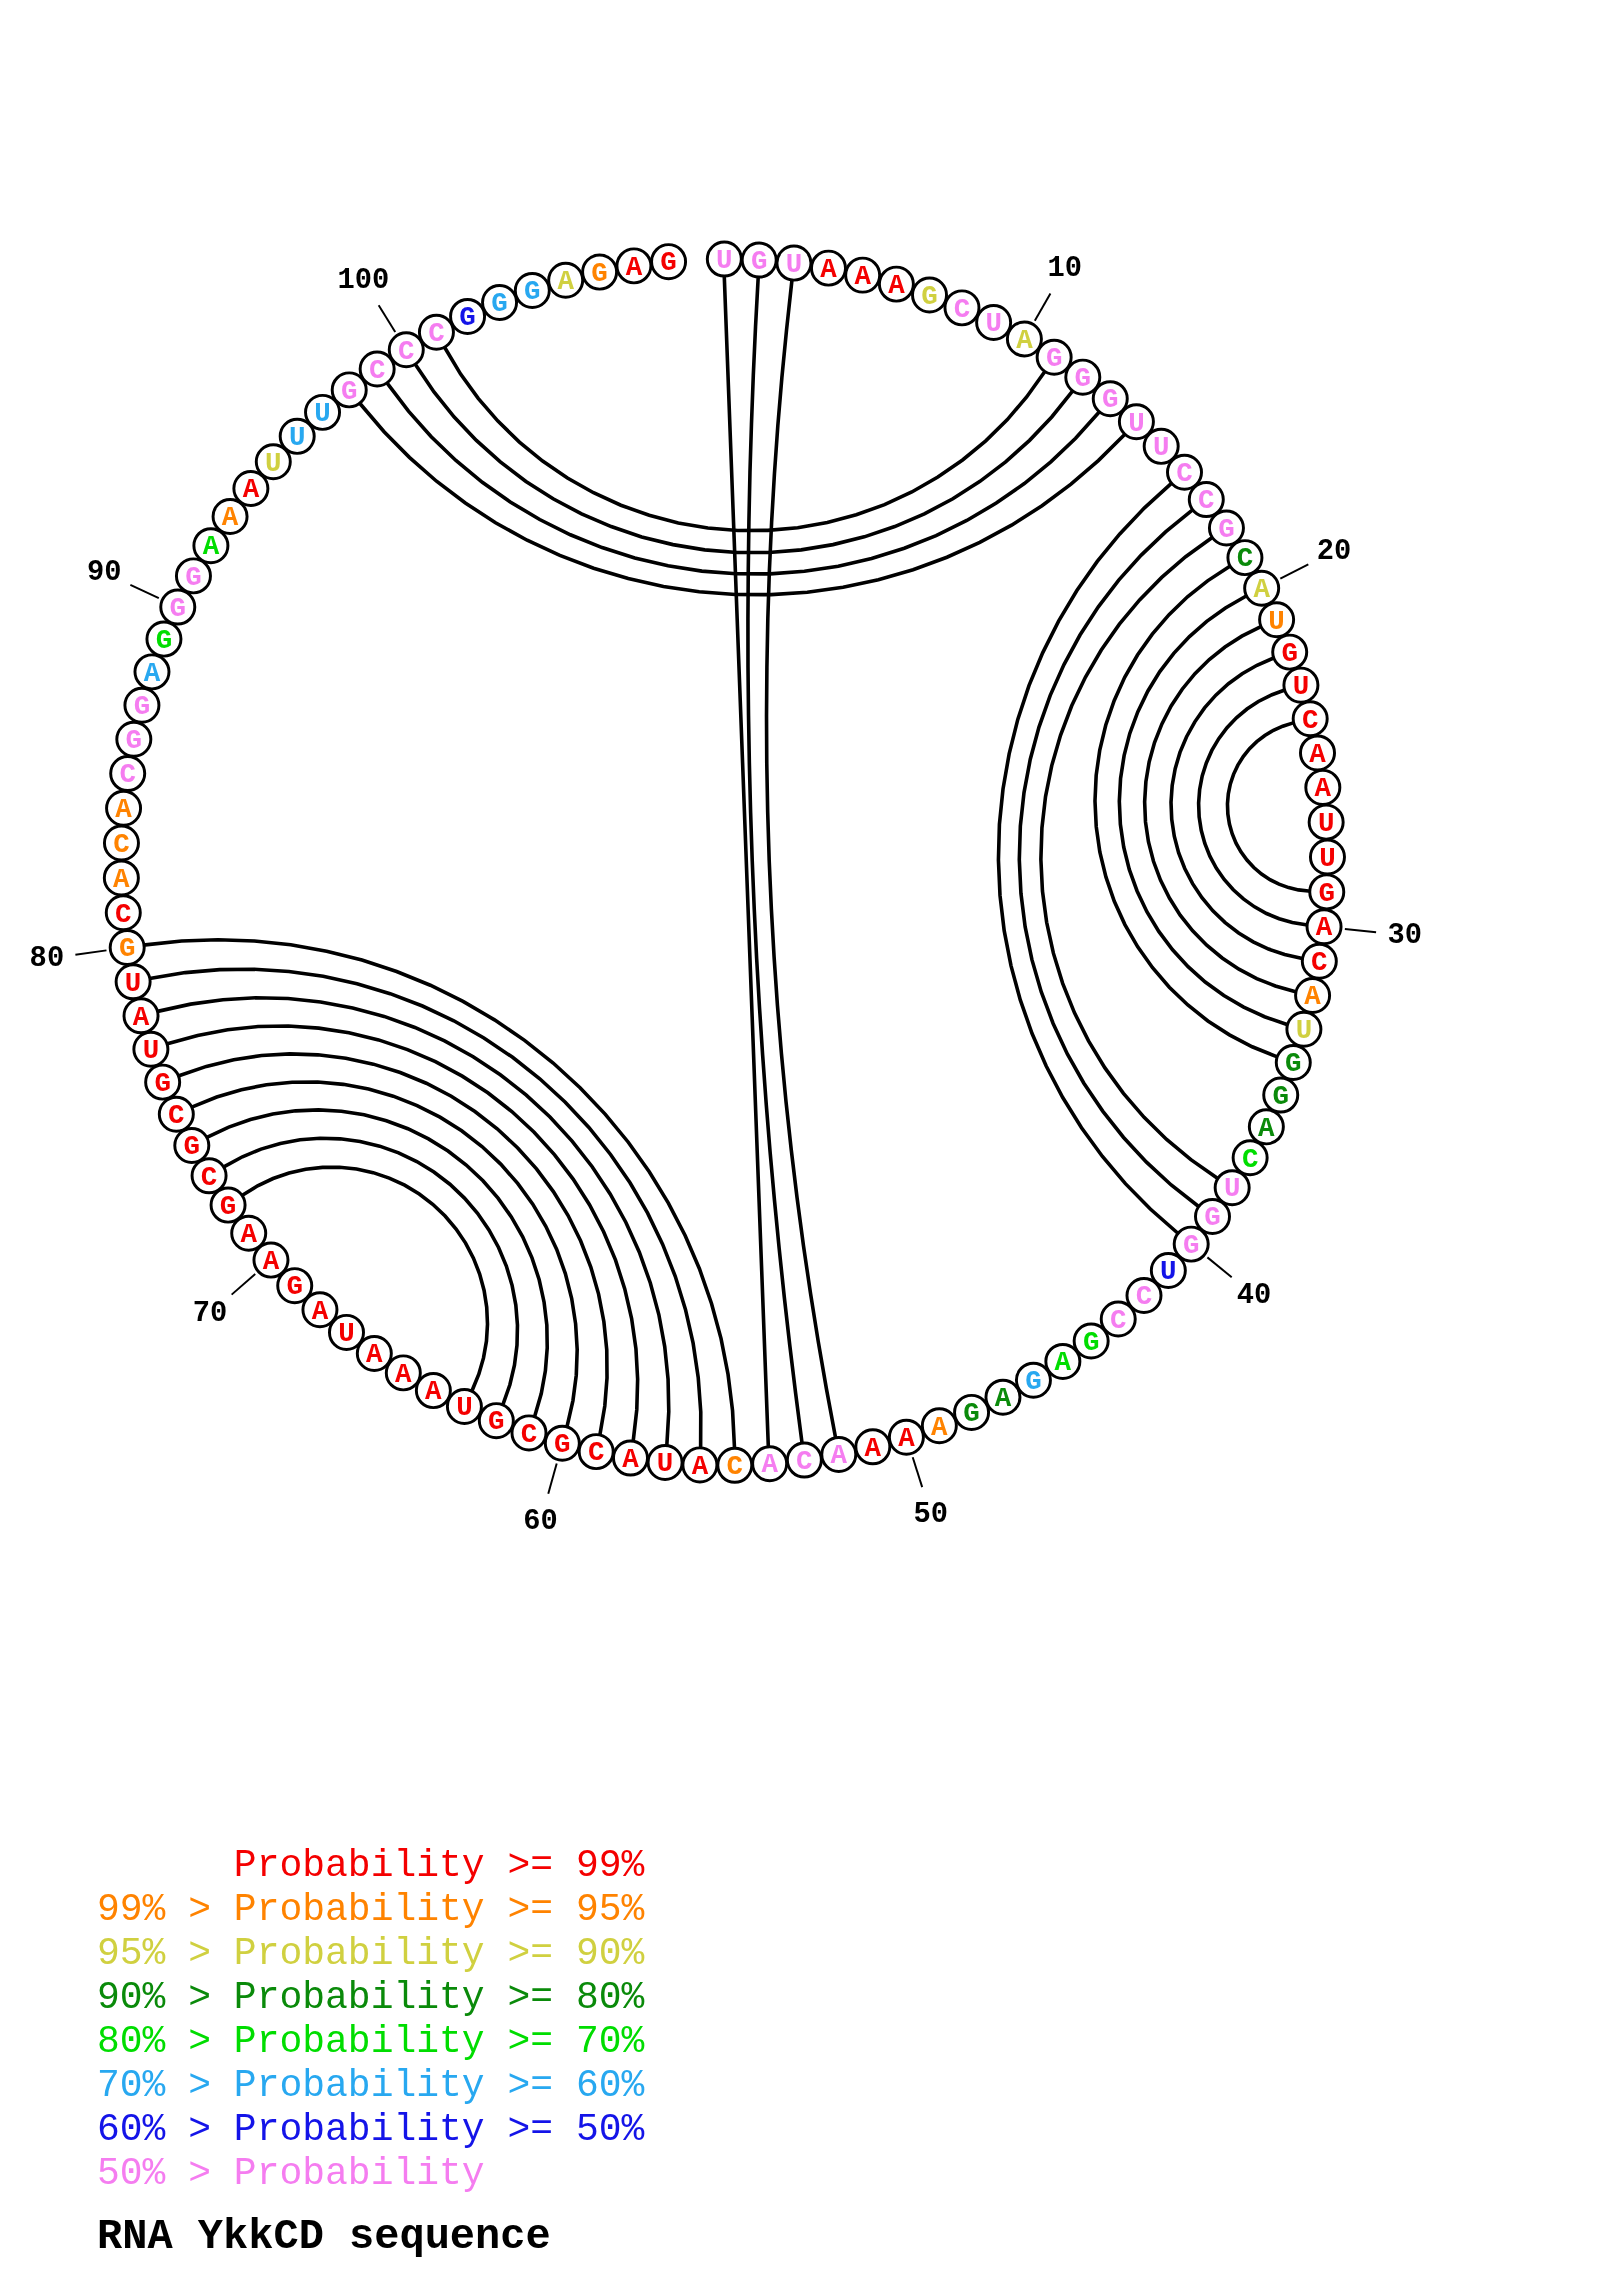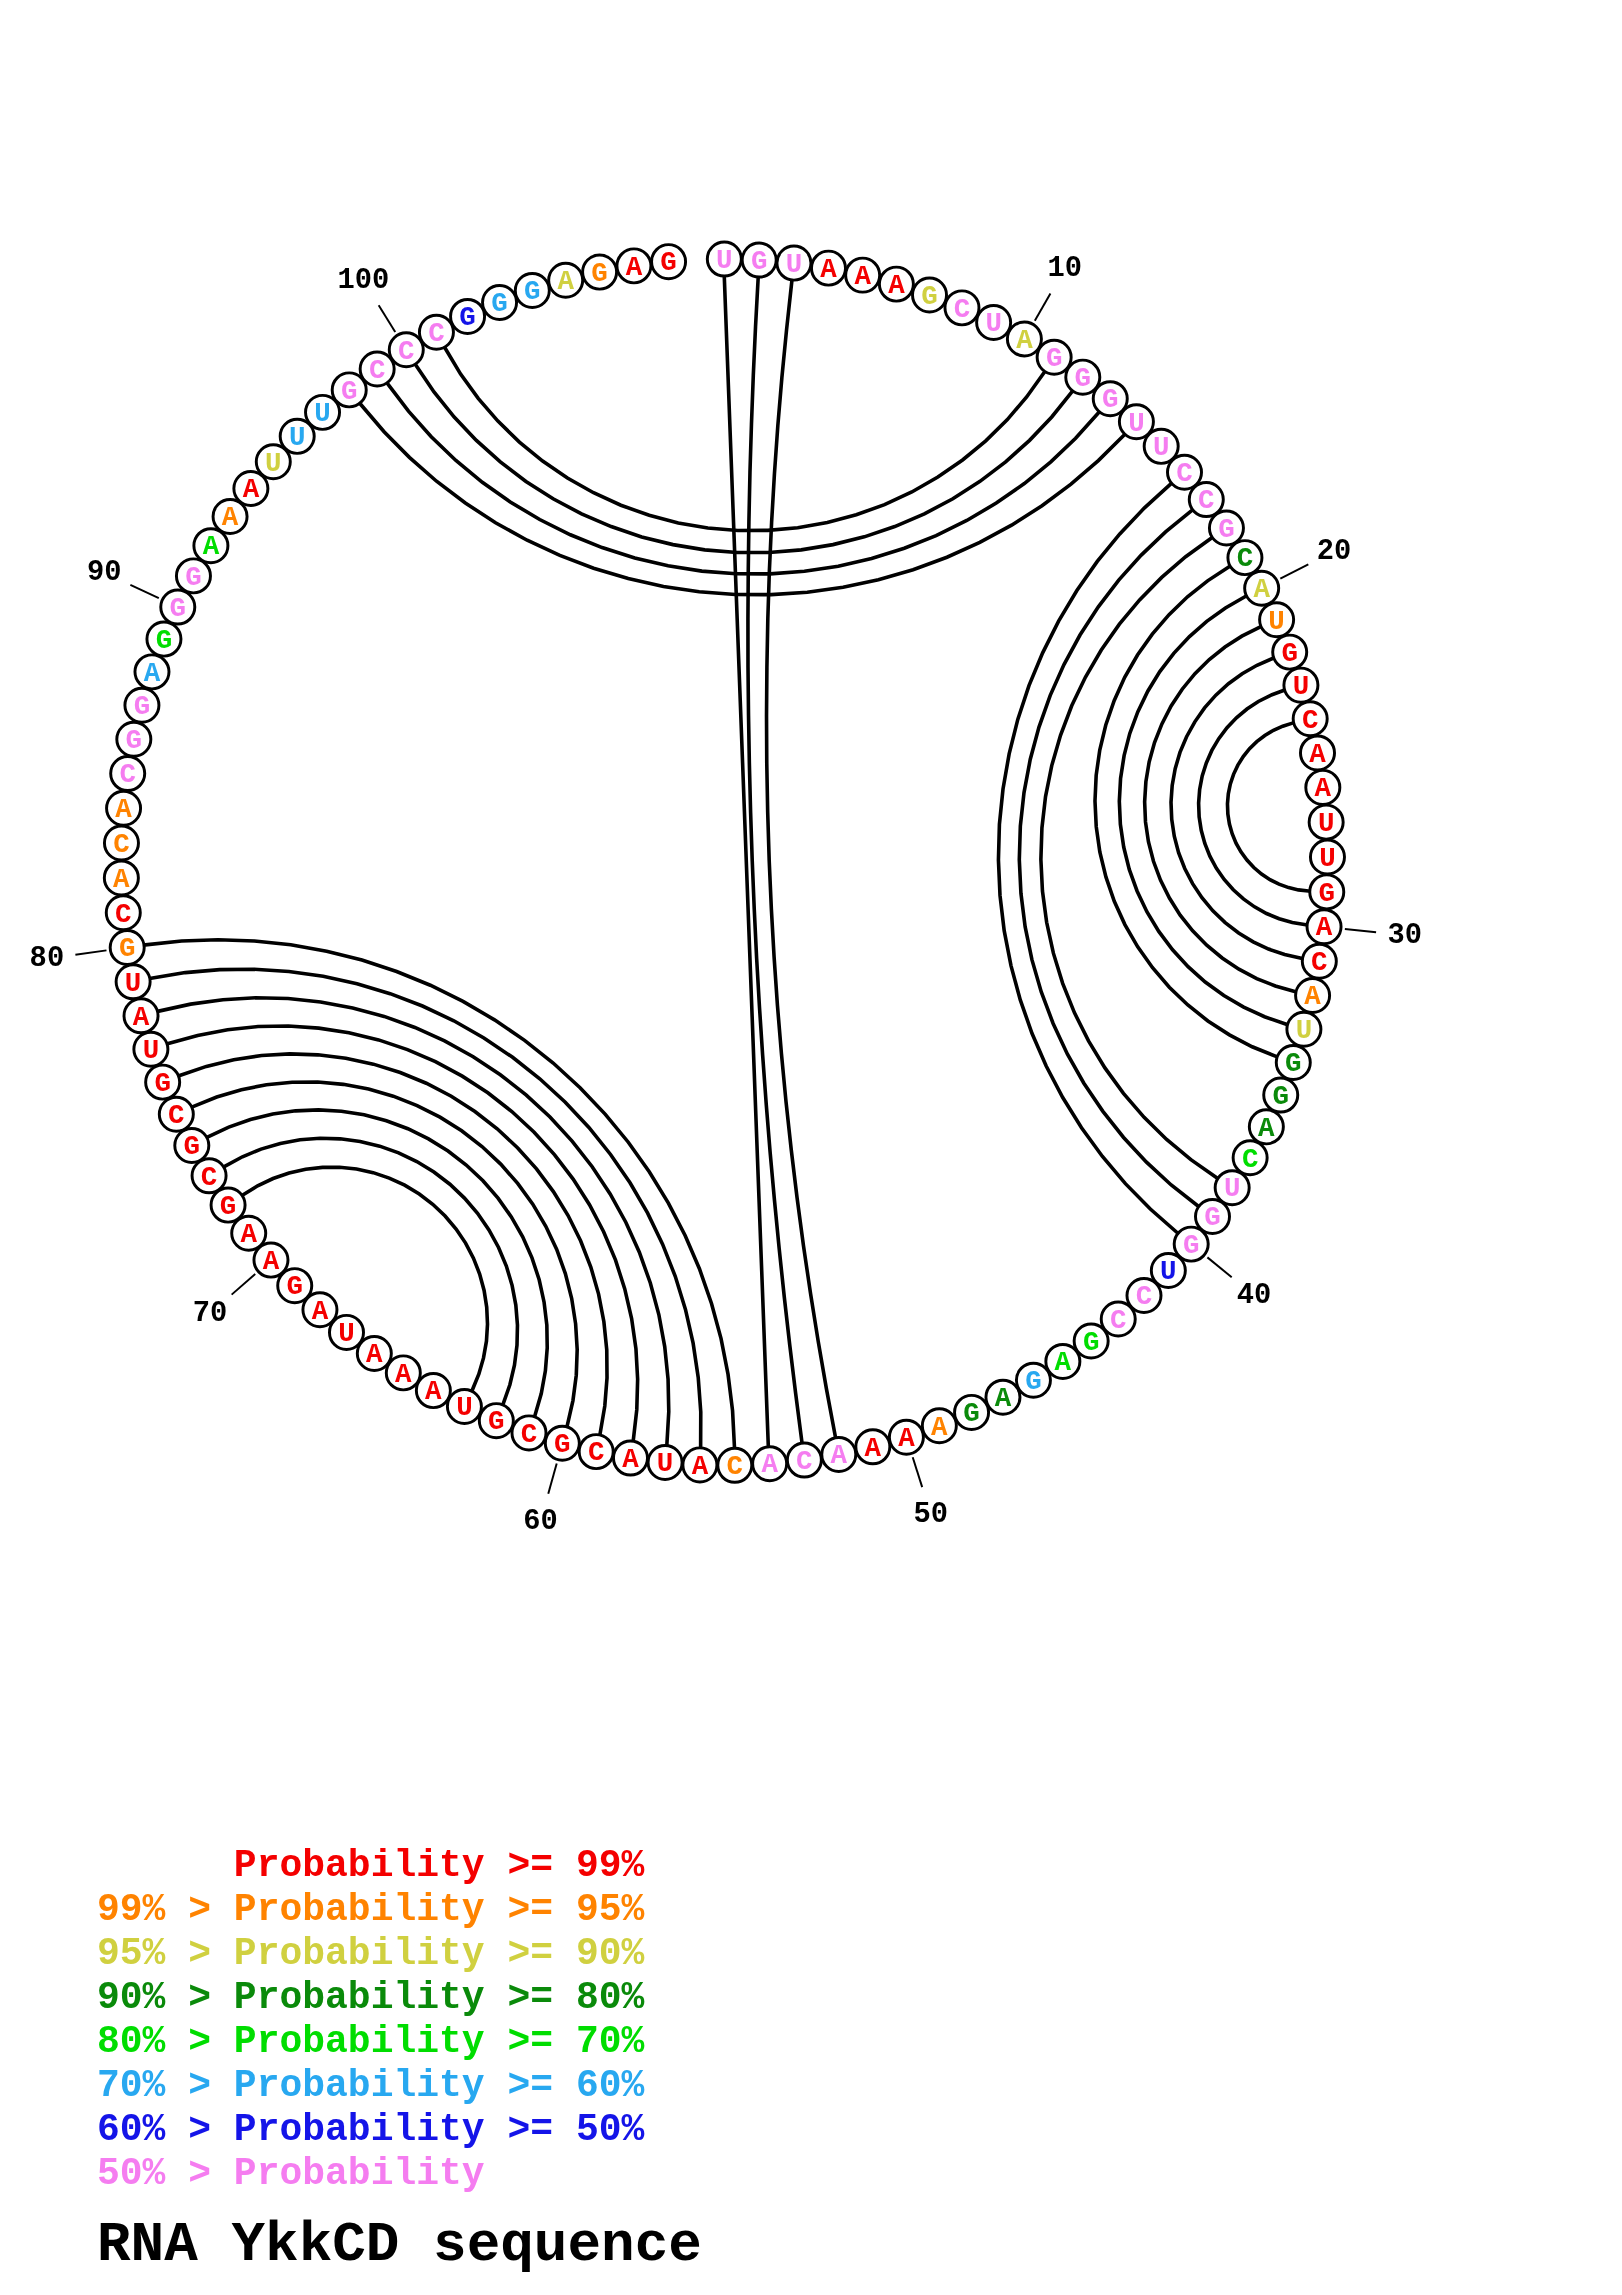--- a/index.html
+++ b/index.html
@@ -4,23 +4,23 @@
 <style>
   html,body{margin:0;padding:0;background:#ffffff;}
   #canvas{position:relative;width:1622px;height:2295px;background:#ffffff;overflow:hidden;
           font-family:"Liberation Mono","DejaVu Sans Mono",monospace;}
   #plot-svg{position:absolute;left:0;top:0;}
   .node-circle{fill:#ffffff;stroke:#000000;stroke-width:4.5;}
   .node-letter{font-family:"Liberation Mono","DejaVu Sans Mono",monospace;font-weight:bold;font-size:42px;}
   .pair-arc{fill:none;stroke:#000000;stroke-width:5.5;stroke-linecap:round;}
   .tick-line{stroke:#000000;stroke-width:3;}
   .tick-text{font-family:"Liberation Mono","DejaVu Sans Mono",monospace;font-weight:bold;font-size:44px;fill:#000000;}
-  #legend{position:absolute;left:97px;top:1844px;font-weight:bold;font-size:38px;line-height:44px;white-space:pre;}
+  #legend{position:absolute;left:97px;top:1844px;font-weight:normal;font-size:38px;line-height:44px;white-space:pre;}
   .legend-row{white-space:pre;}
-  #title{position:absolute;left:97px;top:2213px;font-weight:bold;font-size:56px;color:#000000;white-space:pre;}
+  #title{position:absolute;left:97px;top:2213px;font-weight:bold;font-size:42px;color:#000000;white-space:pre;}
 </style>
 </head>
 <body>
 
 <div id="canvas">
   <svg id="plot-svg" width="1622" height="1714" viewBox="0 0 2479 2620">
       <g>
         <path d="M1107.0,424.0 L1174.2,2209.5" class="pair-arc"></path>
         <path d="M1158.7,425.5 L1154.7,499.7 L1151.3,573.9 L1148.5,648.1 L1146.2,722.3 L1144.6,796.6 L1143.6,870.8 L1143.1,945.1 L1143.2,1019.4 L1144.0,1093.7 L1145.3,1167.9 L1147.2,1242.2 L1149.7,1316.4 L1152.8,1390.6 L1156.4,1464.8 L1160.7,1538.9 L1165.6,1613.1 L1171.0,1687.1 L1177.0,1761.2 L1183.7,1835.1 L1190.9,1909.1 L1198.7,1982.9 L1207.1,2056.7 L1216.1,2130.4 L1225.6,2204.1" class="pair-arc"></path>
         <path d="M1210.2,430.0 L1202.2,503.5 L1195.0,577.0 L1188.8,650.7 L1183.6,724.4 L1179.3,798.2 L1175.9,872.0 L1173.5,945.9 L1172.1,1019.8 L1171.5,1093.7 L1171.9,1167.6 L1173.3,1241.5 L1175.6,1315.4 L1178.9,1389.3 L1183.1,1463.1 L1188.2,1536.8 L1194.3,1610.5 L1201.3,1684.0 L1209.3,1757.5 L1218.2,1830.9 L1228.0,1904.2 L1238.8,1977.3 L1250.5,2050.3 L1263.1,2123.1 L1276.7,2195.8" class="pair-arc"></path>

